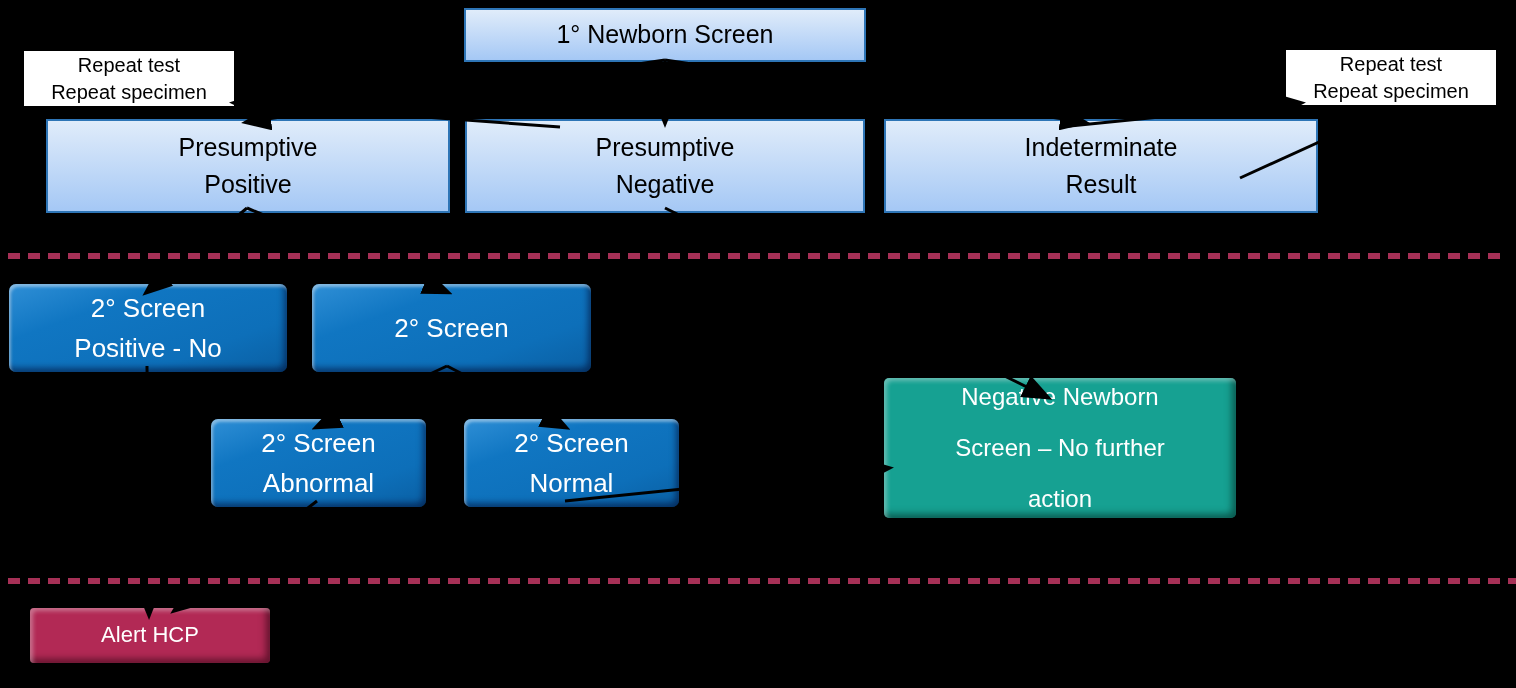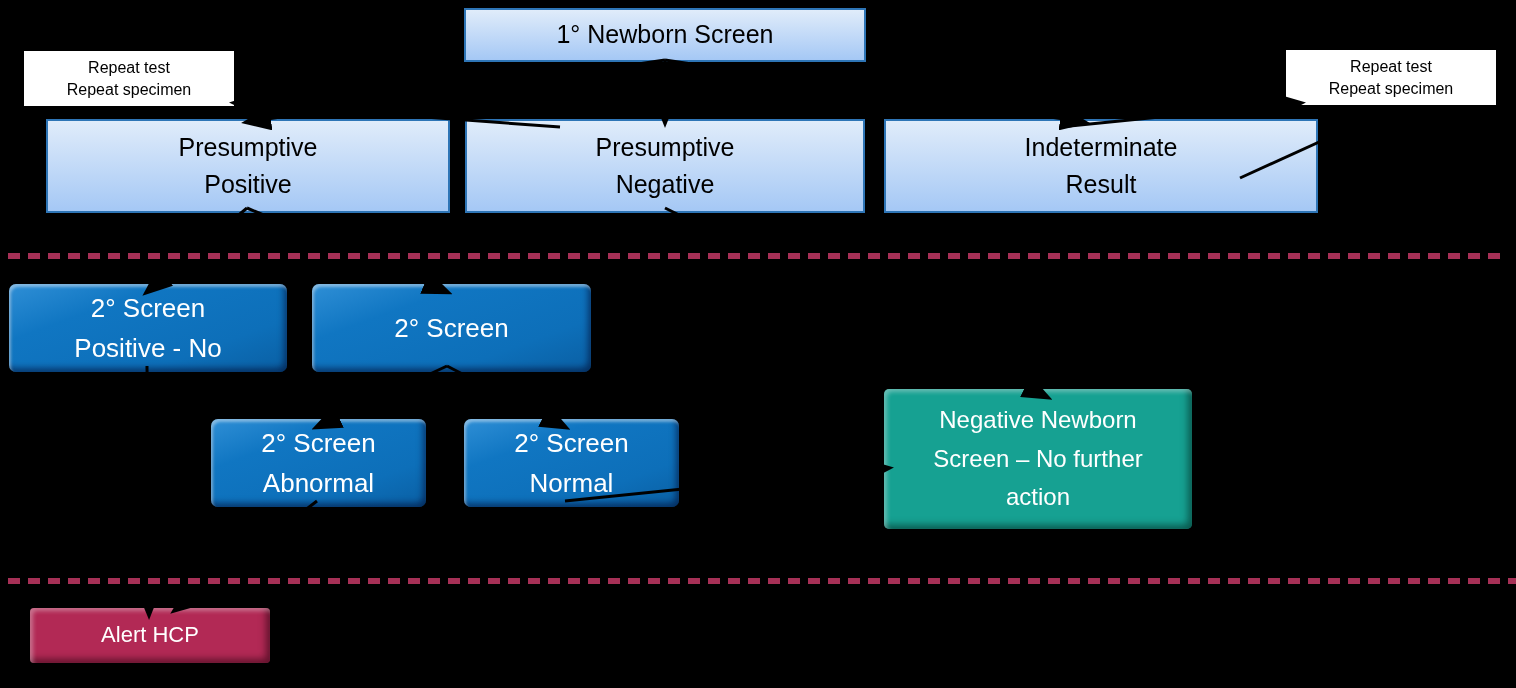--- a/index.html
+++ b/index.html
@@ -14,21 +14,21 @@
   }
   .node span { display:block; }
 
   .light {
     background:linear-gradient(to bottom, var(--light_top), var(--light_bottom));
     border:2px solid var(--light_border); color:#000;
     font-size:25px; line-height:1.5;
   }
   .white {
     background:var(--white_box); color:#000;
-    font-size:16px; line-height:1.35; font-weight:400;
+    font-size:20px; line-height:1.35; font-weight:400;
   }
   .blue {
     background:linear-gradient(160deg, #2f8fd6 0%, var(--blue_fill) 30%, #0d6fb9 72%, #0a5fa3 100%);
     color:#fff; font-size:26px; line-height:1.55; border-radius:7px;
     box-shadow: inset 2px 3px 3px rgba(255,255,255,.42), inset -3px -4px 6px rgba(0,10,45,.55);
   }
   .teal {
     background:var(--teal_fill); color:#fff; font-size:24px; line-height:1.6; border-radius:5px;
     box-shadow: inset 3px 3px 4px rgba(255,255,255,.35), inset -4px -4px 7px rgba(0,35,28,.55);
   }
@@ -41,21 +41,21 @@
   .n0  { left:464px;  top:8px;   width:402px; height:54px; }
   .n1  { left:24px;   top:51px;  width:210px; height:55px; }
   .n2  { left:1286px; top:50px;  width:210px; height:55px; }
   .n3  { left:46px;   top:119px; width:404px; height:94px; }
   .n4  { left:465px;  top:119px; width:400px; height:94px; }
   .n5  { left:884px;  top:119px; width:434px; height:94px; }
   .n6  { left:9px;    top:284px; width:278px; height:88px; }
   .n7  { left:312px;  top:284px; width:279px; height:88px; }
   .n8  { left:211px;  top:419px; width:215px; height:88px; }
   .n9  { left:464px;  top:419px; width:215px; height:88px; }
-  .n10 { left:884px;  top:389px; width:308px; height:140px; }
+  .n10 { left:884px;  top:378px; width:352px; height:140px;justify-content:space-between; }
   .n11 { left:30px;   top:608px; width:240px; height:55px; }
 
   #connectors { position:absolute; left:0; top:0; z-index:2; pointer-events:none; }
 
   .dash-line {
     position:absolute; height:6px; z-index:3;
     background:repeating-linear-gradient(to right, var(--dash) 0 12px, transparent 12px 20px);
   }
   #dash1 { left:8px; top:253px; width:1500px; }
   #dash2 { left:8px; top:578px; width:1508px; }

